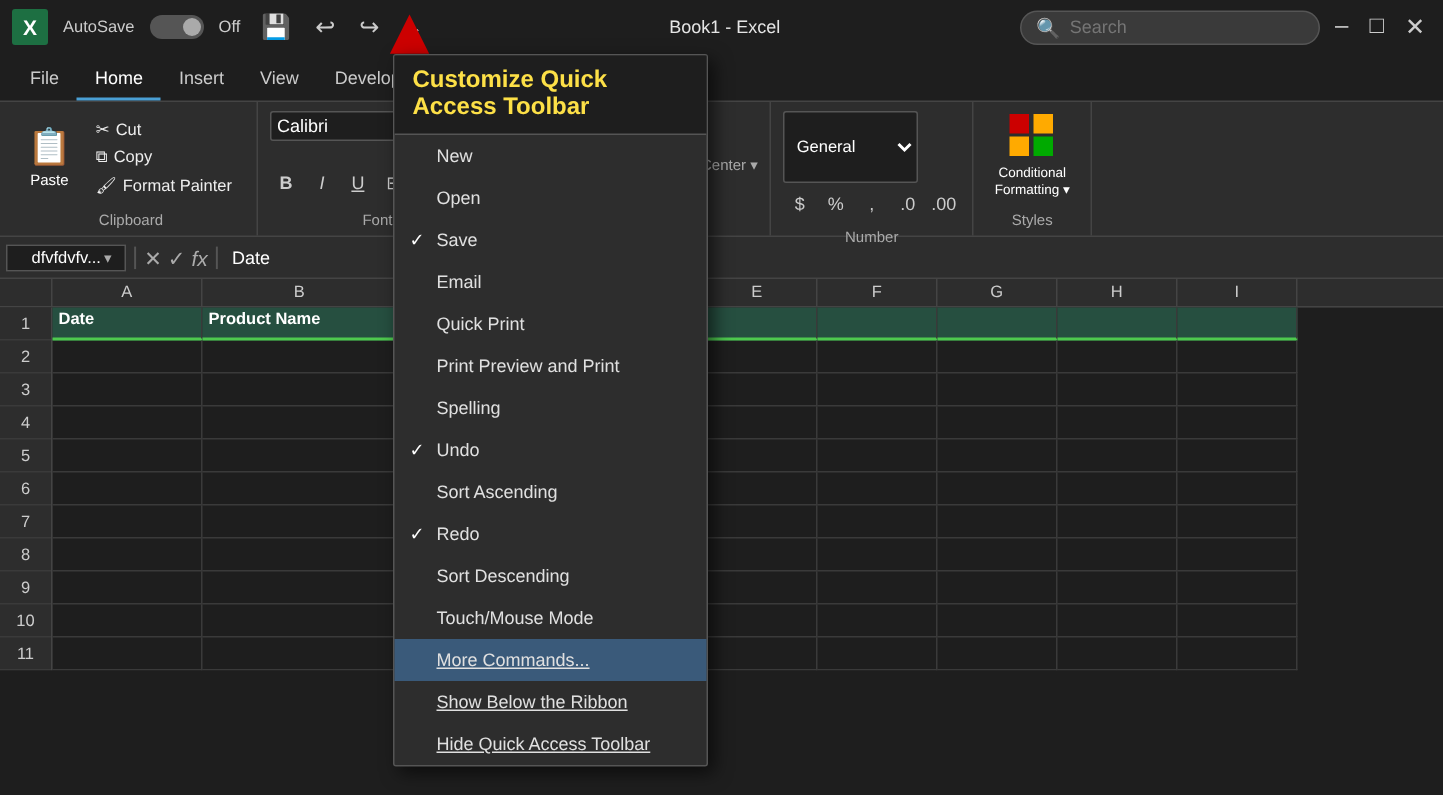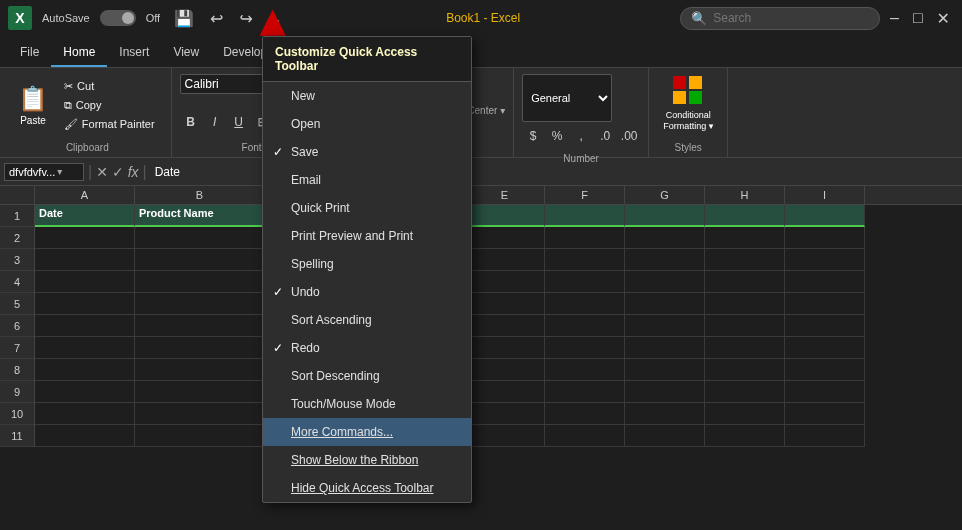--- a/index.html
+++ b/index.html
@@ -68,21 +68,21 @@
     .icon-btn {
       color: #ccc;
       font-size: 16px;
       cursor: pointer;
       padding: 2px 4px;
     }
     .title-text {
       flex: 1;
       text-align: center;
       font-size: 12px;
-      color: #eab308;
+      color: #e5e5e5;
     }
     .search-box {
       background: #3a3a3a;
       border: 1px solid #555;
       border-radius: 16px;
       display: flex;
       align-items: center;
       padding: 3px 10px;
       gap: 6px;
       width: 200px;
@@ -235,21 +235,21 @@
       display: flex;
       align-items: center;
       border-bottom: 1px solid #444;
       padding: 0 4px;
       gap: 4px;
     }
     .name-box {
       background: #1e1e1e;
       border: 1px solid #555;
       color: #fff;
-      padding: 2px 4px;
+      padding: 2px 16px;
       font-size: 11px;
       width: 80px;
       display: flex;
       align-items: center;
       gap: 2px;
     }
     .formula-sep { color: #555; font-size: 16px; }
     .formula-icons { display: flex; gap: 4px; color: #aaa; font-size: 14px; }
     .formula-input {
       flex: 1;
@@ -347,23 +347,23 @@
       left: 262px;
       width: 210px;
       background: #2d2d2d;
       border: 1px solid #555;
       box-shadow: 4px 4px 12px rgba(0,0,0,0.6);
       z-index: 200;
       border-radius: 2px;
     }
     .dropdown-title {
       background: #1e1e1e;
-      color: #fef9c3;
+      color: #fde047;
       font-weight: 600;
-      font-size: 12px;
+      font-size: 16px;
       padding: 8px 12px;
       border-bottom: 1px solid #555;
     }
     .dropdown-item {
       padding: 7px 28px;
       font-size: 12px;
       color: #e0e0e0;
       cursor: pointer;
       display: flex;
       align-items: center;

